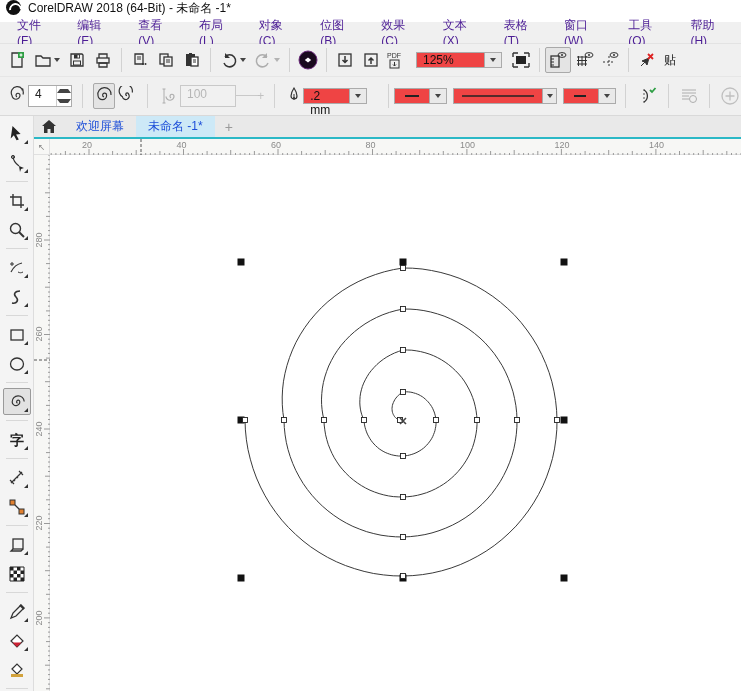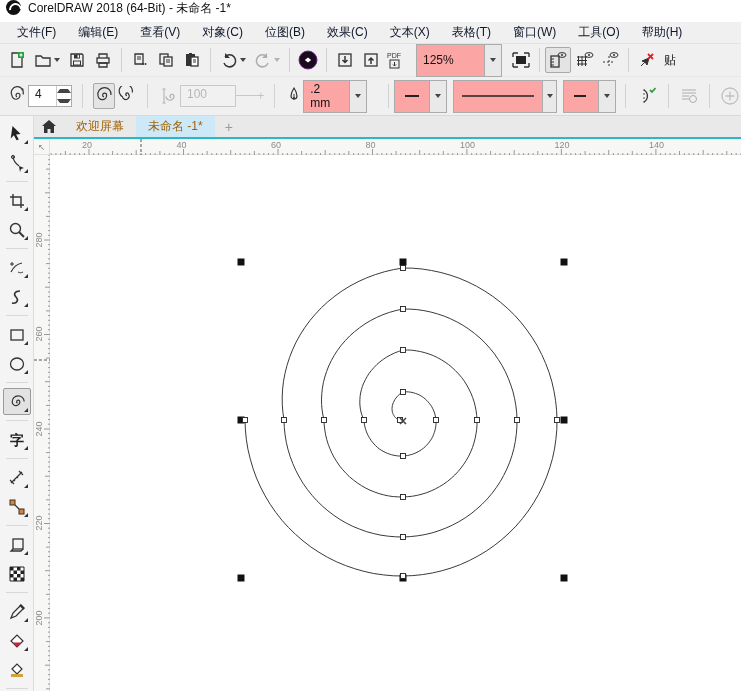--- a/index.html
+++ b/index.html
@@ -11,50 +11,50 @@
   #titlebar { position:absolute; left:0; top:0; width:741px; height:22px; background:#ffffff;
     display:flex; align-items:flex-start; padding-left:6px; }
   #titlebar .logo { width:15px; height:15px; border-radius:50%; background:#111; position:relative; margin-right:7px; }
   #titlebar .logo::after { content:""; position:absolute; left:3px; top:3px; width:9px; height:9px;
     border-radius:50%; border:2px solid #fff; border-right-color:transparent; border-bottom-color:transparent; transform:rotate(40deg); }
   #titlebar .title { font-size:12px; color:#111; }
 
   
   #menubar { position:absolute; left:0; top:22px; width:741px; height:22px; background:#f0f0f0;
     display:flex; align-items:center; padding-left:6px; border-bottom:1px solid #e3e3e3; }
-  .menu-item { padding:2px 11px; color:#0f172a; cursor:default; }
+  .menu-item { padding:2px 11px; color:#4c1d95; cursor:default; }
 
   
   #toolbar1 { position:absolute; left:0; top:44px; width:741px; height:33px; background:#f0f0f0;
     display:flex; align-items:center; padding-left:4px; border-bottom:1px solid #e6e6e6; }
   #toolbar2 { position:absolute; left:0; top:77px; width:741px; height:39px; background:#f0f0f0;
     display:flex; align-items:center; padding-left:6px; border-bottom:1px solid #d9d9d9; }
   .tbtn { width:26px; height:26px; display:flex; align-items:center; justify-content:center; border:1px solid transparent; border-radius:2px; }
   .tbtn svg { display:block; }
   .tbtn.disabled { opacity:.35; }
   .tbtn.active { border-color:#a9a9a9; background:#e4e4e4; }
   .tb-sep { width:1px; height:24px; background:#d2d2d2; margin:0 5px; }
   .drop-arrow { width:0; height:0; border-left:3.5px solid transparent; border-right:3.5px solid transparent;
     border-top:4px solid #444; margin-left:2px; }
-  .combo { height:33px; background:#fca5a5; border:1px solid #ababab; display:flex; align-items:center; }
+  .combo { height:16px; background:#ef4444; border:1px solid #ababab; display:flex; align-items:flex-start; }
   .combo .val { padding:0 6px; flex:1; font-size:12px; color:#111; }
   .combo .dbtn { width:17px; height:100%; background:#e9e9e9; border-left:1px solid #ababab;
     display:flex; align-items:center; justify-content:center; }
   .spin { height:22px; background:#fff; border:1px solid #ababab; display:flex; }
   .spin .val { padding:1px 6px; flex:1; font-size:12px; }
   .spin .arrows { width:15px; border-left:1px solid #ccc; display:flex; flex-direction:column; }
   .spin .arrows div { flex:1; display:flex; align-items:center; justify-content:center; }
   .up-a { width:0;height:0;border-left:3px solid transparent;border-right:3px solid transparent;border-bottom:4px solid #444; }
   .dn-a { width:0;height:0;border-left:3px solid transparent;border-right:3px solid transparent;border-top:4px solid #444; }
   .cn-text { font-size:12px; color:#1a1a1a; margin-left:4px; white-space:nowrap; }
 
   
   #tabbar { position:absolute; left:34px; top:116px; width:707px; height:23px; background:#e9e9e9;
     display:flex; align-items:flex-end; border-bottom:2px solid #2bb8c6; }
-  .tab { height:21px; display:flex; align-items:center; padding:0 12px; font-size:12px; color:#a16207; }
+  .tab { height:21px; display:flex; align-items:center; padding:0 12px; font-size:12px; color:#1d4ed8; }
   .tab.active { background:#cde9f7; }
   .tab-home { width:30px; justify-content:center; padding:0; }
   .tab-new { color:#9a9a9a; font-size:14px; padding:0 10px; }
 
   
   #toolbox { position:absolute; left:0; top:116px; width:34px; height:575px; background:#f4f4f4;
     border-right:1px solid #ddd; display:flex; flex-direction:column; align-items:center; padding-top:4px; }
   .tool { width:28px; height:27px; display:flex; align-items:center; justify-content:center;
     position:relative; border:1px solid transparent; border-radius:2px; margin-bottom:2px; flex:0 0 auto; }
   .tool.selected { background:#e2e2e2; border-color:#9a9a9a; }
@@ -78,20 +78,21 @@
 
   <div id="titlebar">
     <div class="logo"></div>
     <div class="title">CorelDRAW 2018 (64-Bit) - 未命名 -1*</div>
   </div>
 
   <div id="menubar">
       <div class="menu-item">文件(F)</div>
       <div class="menu-item">编辑(E)</div>
       <div class="menu-item">查看(V)</div>
+      <div class="menu-item">布局(L)</div>
       <div class="menu-item">对象(C)</div>
       <div class="menu-item">位图(B)</div>
       <div class="menu-item">效果(C)</div>
       <div class="menu-item">文本(X)</div>
       <div class="menu-item">表格(T)</div>
       <div class="menu-item">窗口(W)</div>
       <div class="menu-item">工具(O)</div>
       <div class="menu-item">帮助(H)</div>
     </div>
 

